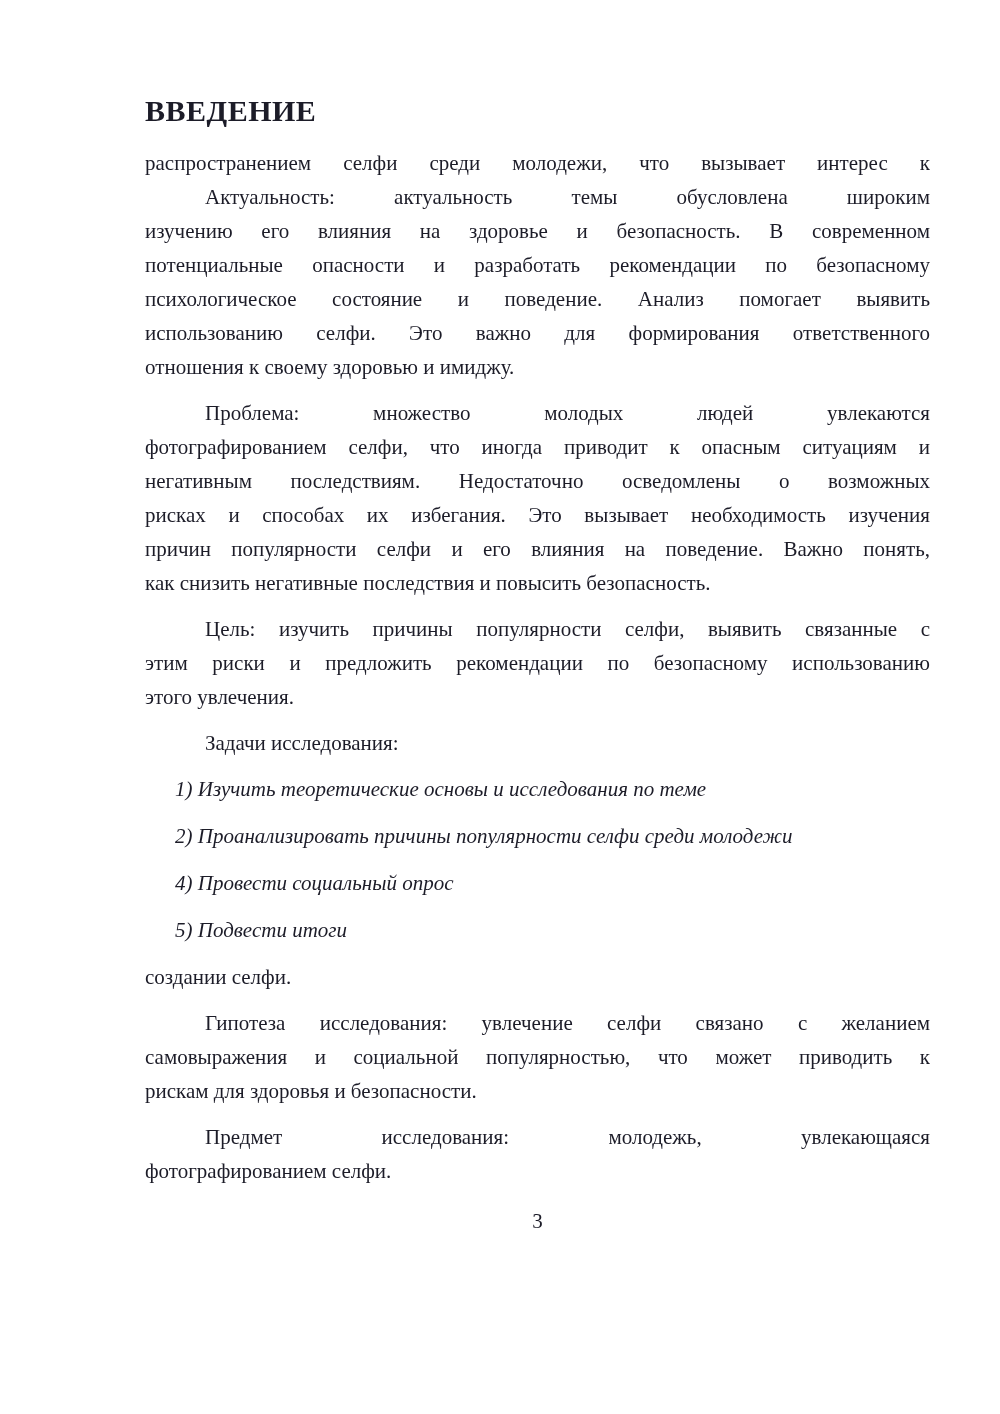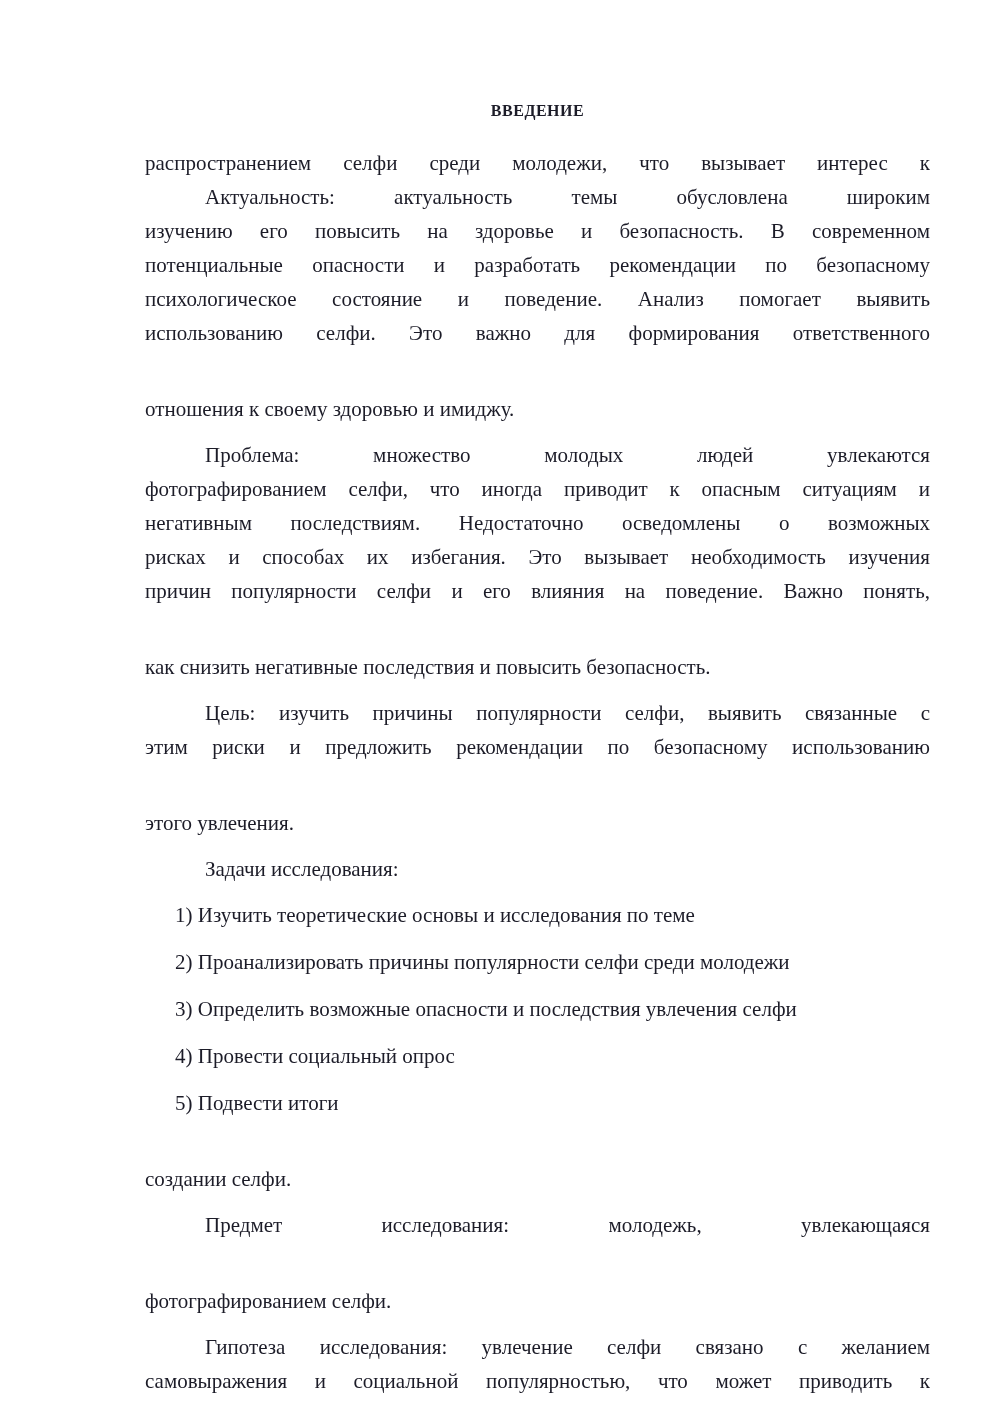--- a/index.html
+++ b/index.html
@@ -14,72 +14,72 @@
     box-sizing: border-box;
     background: #ffffff;
     padding: 94px 70px 0 145px;
     font-family: "Liberation Serif", "DejaVu Serif", serif;
     font-size: 21px;
     color: #1c1c28;
     overflow: hidden;
   }
   .doc-title {
     margin: 0 0 18px 0;
-    text-align: center;
+    text-align: left;
     font-weight: 700;
-    font-size: 16px;
+    font-size: 30px;
     line-height: 34px;
     letter-spacing: 0.5px;
   }
   .para {
     margin: 0 0 12px 0;
   }
   .line {
     line-height: 34px;
     text-align: justify;
     text-align-last: justify;
     white-space: nowrap;
   }
   .line.first {
     text-indent: 60px;
   }
   .line.last {
     text-align-last: left;
-    margin-top: 42px;
   }
   .tasks-heading {
     line-height: 34px;
     text-indent: 60px;
     margin: 0 0 12px 0;
   }
   .tasks {
     margin: 0;
   }
   .task {
     line-height: 34px;
     margin: 0 0 13px 0;
     padding-left: 30px;
+    font-style: italic;
   }
   .page-number {
     margin-top: 16px;
     text-align: center;
     line-height: 34px;
   }
 </style>
 </head>
 <body>
 
 <div class="page">
 
   <h1 class="doc-title">ВВЕДЕНИЕ</h1>
 
   <div class="para">
     <div class="line">распространением селфи среди молодежи, что вызывает интерес к</div>
     <div class="line first">Актуальность: актуальность темы обусловлена широким</div>
-    <div class="line">изучению его повысить на здоровье и безопасность. В современном</div>
+    <div class="line">изучению его влияния на здоровье и безопасность. В современном</div>
     <div class="line">потенциальные опасности и разработать рекомендации по безопасному</div>
     <div class="line">психологическое состояние и поведение. Анализ помогает выявить</div>
     <div class="line">использованию селфи. Это важно для формирования ответственного</div>
     <div class="line last">отношения к своему здоровью и имиджу.</div>
   </div>
 
   <div class="para">
     <div class="line first">Проблема: множество молодых людей увлекаются</div>
     <div class="line">фотографированием селфи, что иногда приводит к опасным ситуациям и</div>
     <div class="line">негативным последствиям. Недостаточно осведомлены о возможных</div>
@@ -92,35 +92,34 @@
     <div class="line first">Цель: изучить причины популярности селфи, выявить связанные с</div>
     <div class="line">этим риски и предложить рекомендации по безопасному использованию</div>
     <div class="line last">этого увлечения.</div>
   </div>
 
   <div class="tasks-heading">Задачи исследования:</div>
 
   <div class="tasks">
     <div class="task">1) Изучить теоретические основы и исследования по теме</div>
     <div class="task">2) Проанализировать причины популярности селфи среди молодежи</div>
-    <div class="task">3) Определить возможные опасности и последствия увлечения селфи</div>
     <div class="task">4) Провести социальный опрос</div>
     <div class="task">5) Подвести итоги</div>
   </div>
 
   <div class="para">
     <div class="line last">создании селфи.</div>
   </div>
 
   <div class="para">
-    <div class="line first">Предмет исследования: молодежь, увлекающаяся</div>
-    <div class="line last">фотографированием селфи.</div>
+    <div class="line first">Гипотеза исследования: увлечение селфи связано с желанием</div>
+    <div class="line">самовыражения и социальной популярностью, что может приводить к</div>
+    <div class="line last">рискам для здоровья и безопасности.</div>
   </div>
 
   <div class="para">
-    <div class="line first">Гипотеза исследования: увлечение селфи связано с желанием</div>
-    <div class="line">самовыражения и социальной популярностью, что может приводить к</div>
-    <div class="line last">рискам для здоровья и безопасности.</div>
+    <div class="line first">Предмет исследования: молодежь, увлекающаяся</div>
+    <div class="line last">фотографированием селфи.</div>
   </div>
 
   <div class="page-number">3</div>
 
 </div>
 
 </body></html>

